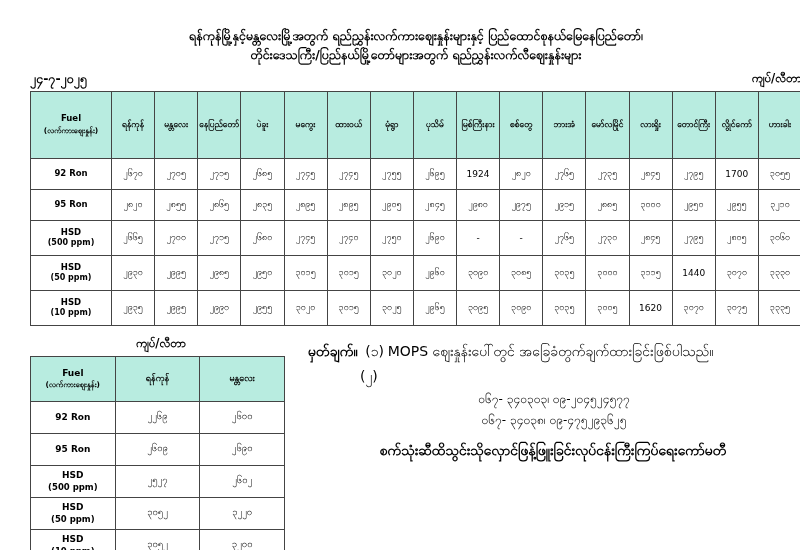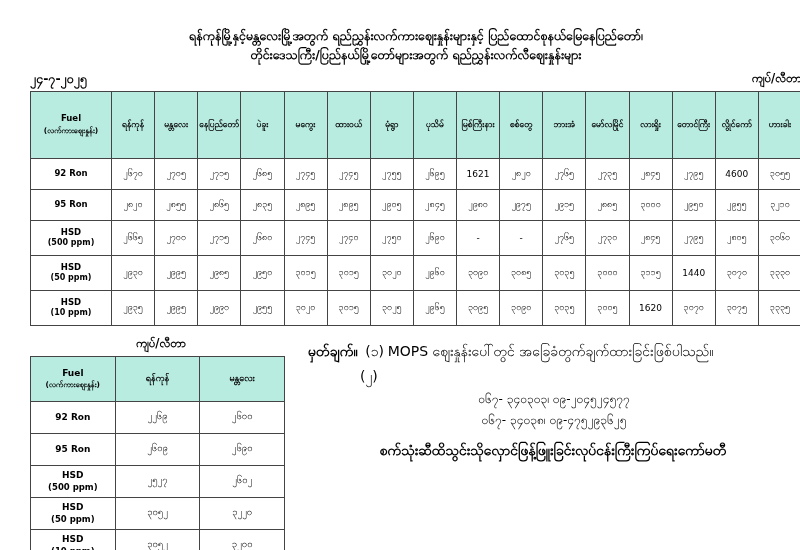--- a/index.html
+++ b/index.html
@@ -224,27 +224,27 @@
             <span>92 Ron</span>
           </td>
           <td>၂၆၇၀</td>
           <td>၂၇၀၅</td>
           <td>၂၇၁၅</td>
           <td>၂၆၈၅</td>
           <td>၂၇၄၅</td>
           <td>၂၇၄၅</td>
           <td>၂၇၅၅</td>
           <td>၂၆၉၅</td>
-          <td>1621</td>
+          <td>1924</td>
           <td>၂၈၂၀</td>
           <td>၂၇၆၅</td>
           <td>၂၇၃၅</td>
           <td>၂၈၄၅</td>
           <td>၂၇၉၅</td>
-          <td>4600</td>
+          <td>1700</td>
           <td>၃၀၅၅</td>
         </tr>
         <tr>
           <td class="rowlabel">
             <span>95 Ron</span>
           </td>
           <td>၂၈၂၀</td>
           <td>၂၈၅၅</td>
           <td>၂၈၆၅</td>
           <td>၂၈၃၅</td>

